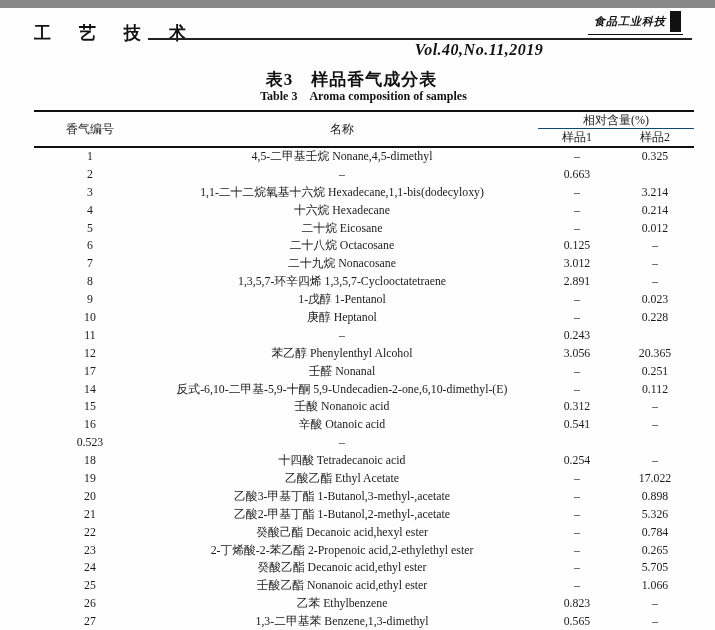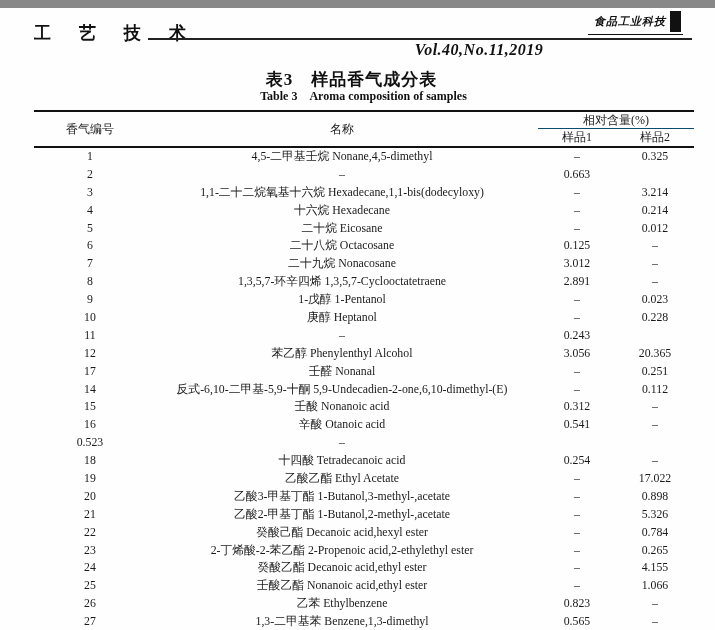--- a/index.html
+++ b/index.html
@@ -236,21 +236,21 @@
         <div class="tr">
     <div>23</div>
     <div>2-丁烯酸-2-苯乙酯 2-Propenoic acid,2-ethylethyl ester</div>
     <div>–</div>
     <div>0.265</div>
   </div>
         <div class="tr">
     <div>24</div>
     <div>癸酸乙酯 Decanoic acid,ethyl ester</div>
     <div>–</div>
-    <div>4.155</div>
+    <div>5.705</div>
   </div>
         <div class="tr">
     <div>25</div>
     <div>壬酸乙酯 Nonanoic acid,ethyl ester</div>
     <div>–</div>
     <div>1.066</div>
   </div>
         <div class="tr">
     <div>26</div>
     <div>乙苯 Ethylbenzene</div>

